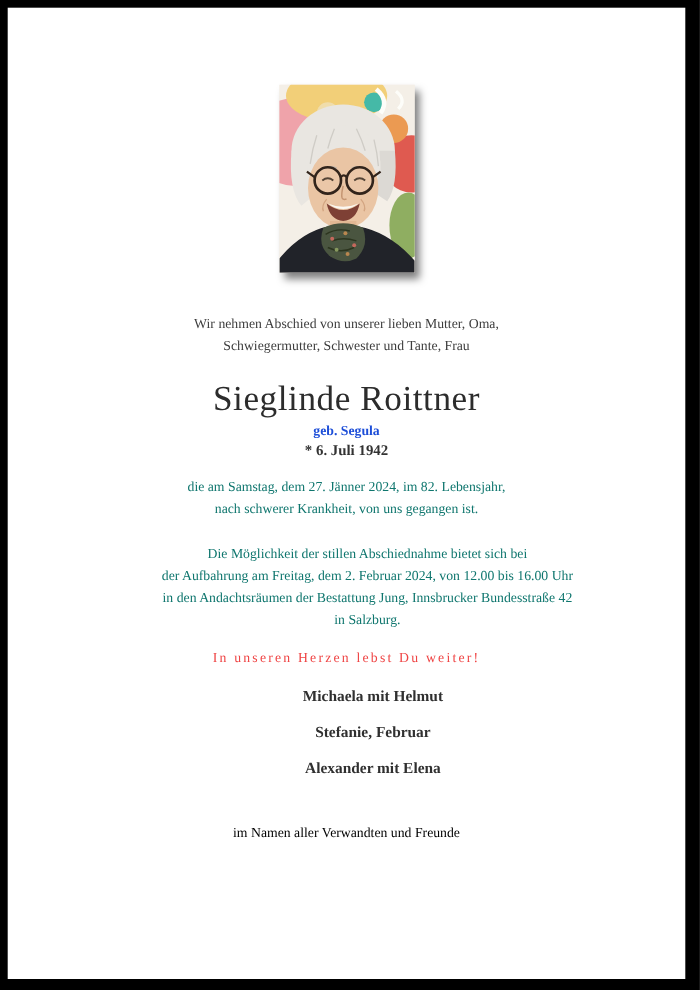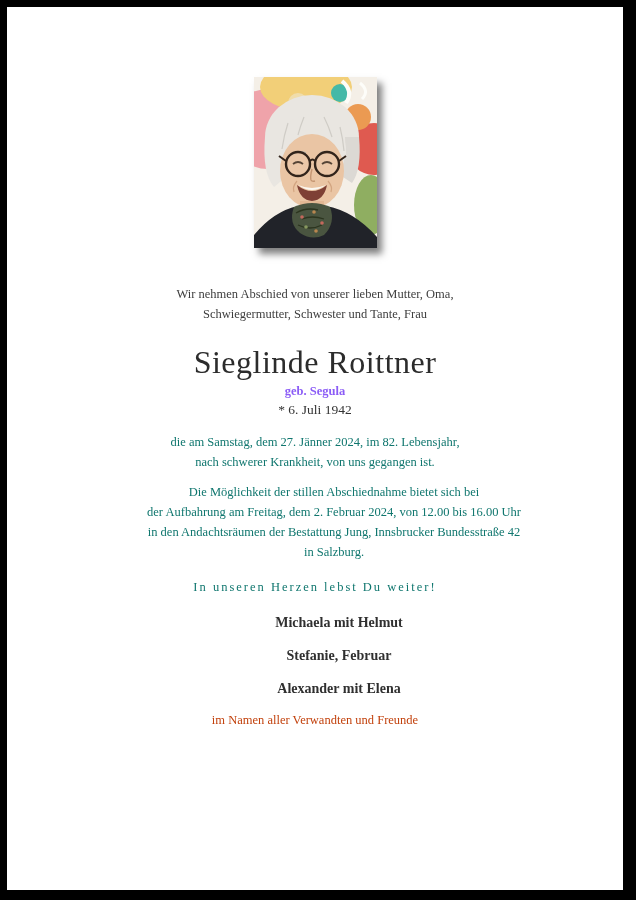--- a/index.html
+++ b/index.html
@@ -42,60 +42,60 @@
     line-height: 36px;
     letter-spacing: 0.5px;
     color: #2c2c2c;
     font-weight: normal;
   }
   .maiden {
     margin-top: 4px;
     font-size: 12.5px;
     line-height: 15px;
     font-weight: bold;
-    color: #8b5cf6;
+    color: #1d4ed8;
     font-family: Liberation Serif, serif;
   }
   .birth {
     margin-top: 3px;
     font-size: 13.5px;
     line-height: 16px;
-    font-weight: normal;
+    font-weight: bold;
     color: #333333;
   }
   .para {
     font-size: 12.5px;
     line-height: 20px;
     white-space: pre-line;
     color: #0f766e;
   }
   .death-notice   { margin-top: 14px; }
   .farewell-notice{ margin-top: 9px; }
-  .viewing-notice { margin-top: 10px; padding-left: 38px; }
+  .viewing-notice { margin-top: 21px; padding-left: 38px; }
   .motto {
     margin-top: 16px;
     font-size: 12.5px;
     line-height: 18px;
     letter-spacing: 2px;
-    color: #0f766e;
+    color: #ef4444;
   }
   .mourners { margin-top: 18px; }
   .mourner {
     font-size: 14px;
     line-height: 17px;
     font-weight: bold;
     color: #303030;
     padding-left: 48px;
   }
   .mourner + .mourner { margin-top: 16px; }
   .closing {
-    margin-top: 13px;
+    margin-top: 39px;
     font-size: 12.5px;
     line-height: 20px;
-    color: #c2410c;
+    color: #000000;
   }
   .footer {
     margin-top: 58px;
     font-size: 8px;
     line-height: 10px;
     color: #4c4c4c;
   }
 </style>
 </head>
 <body>

